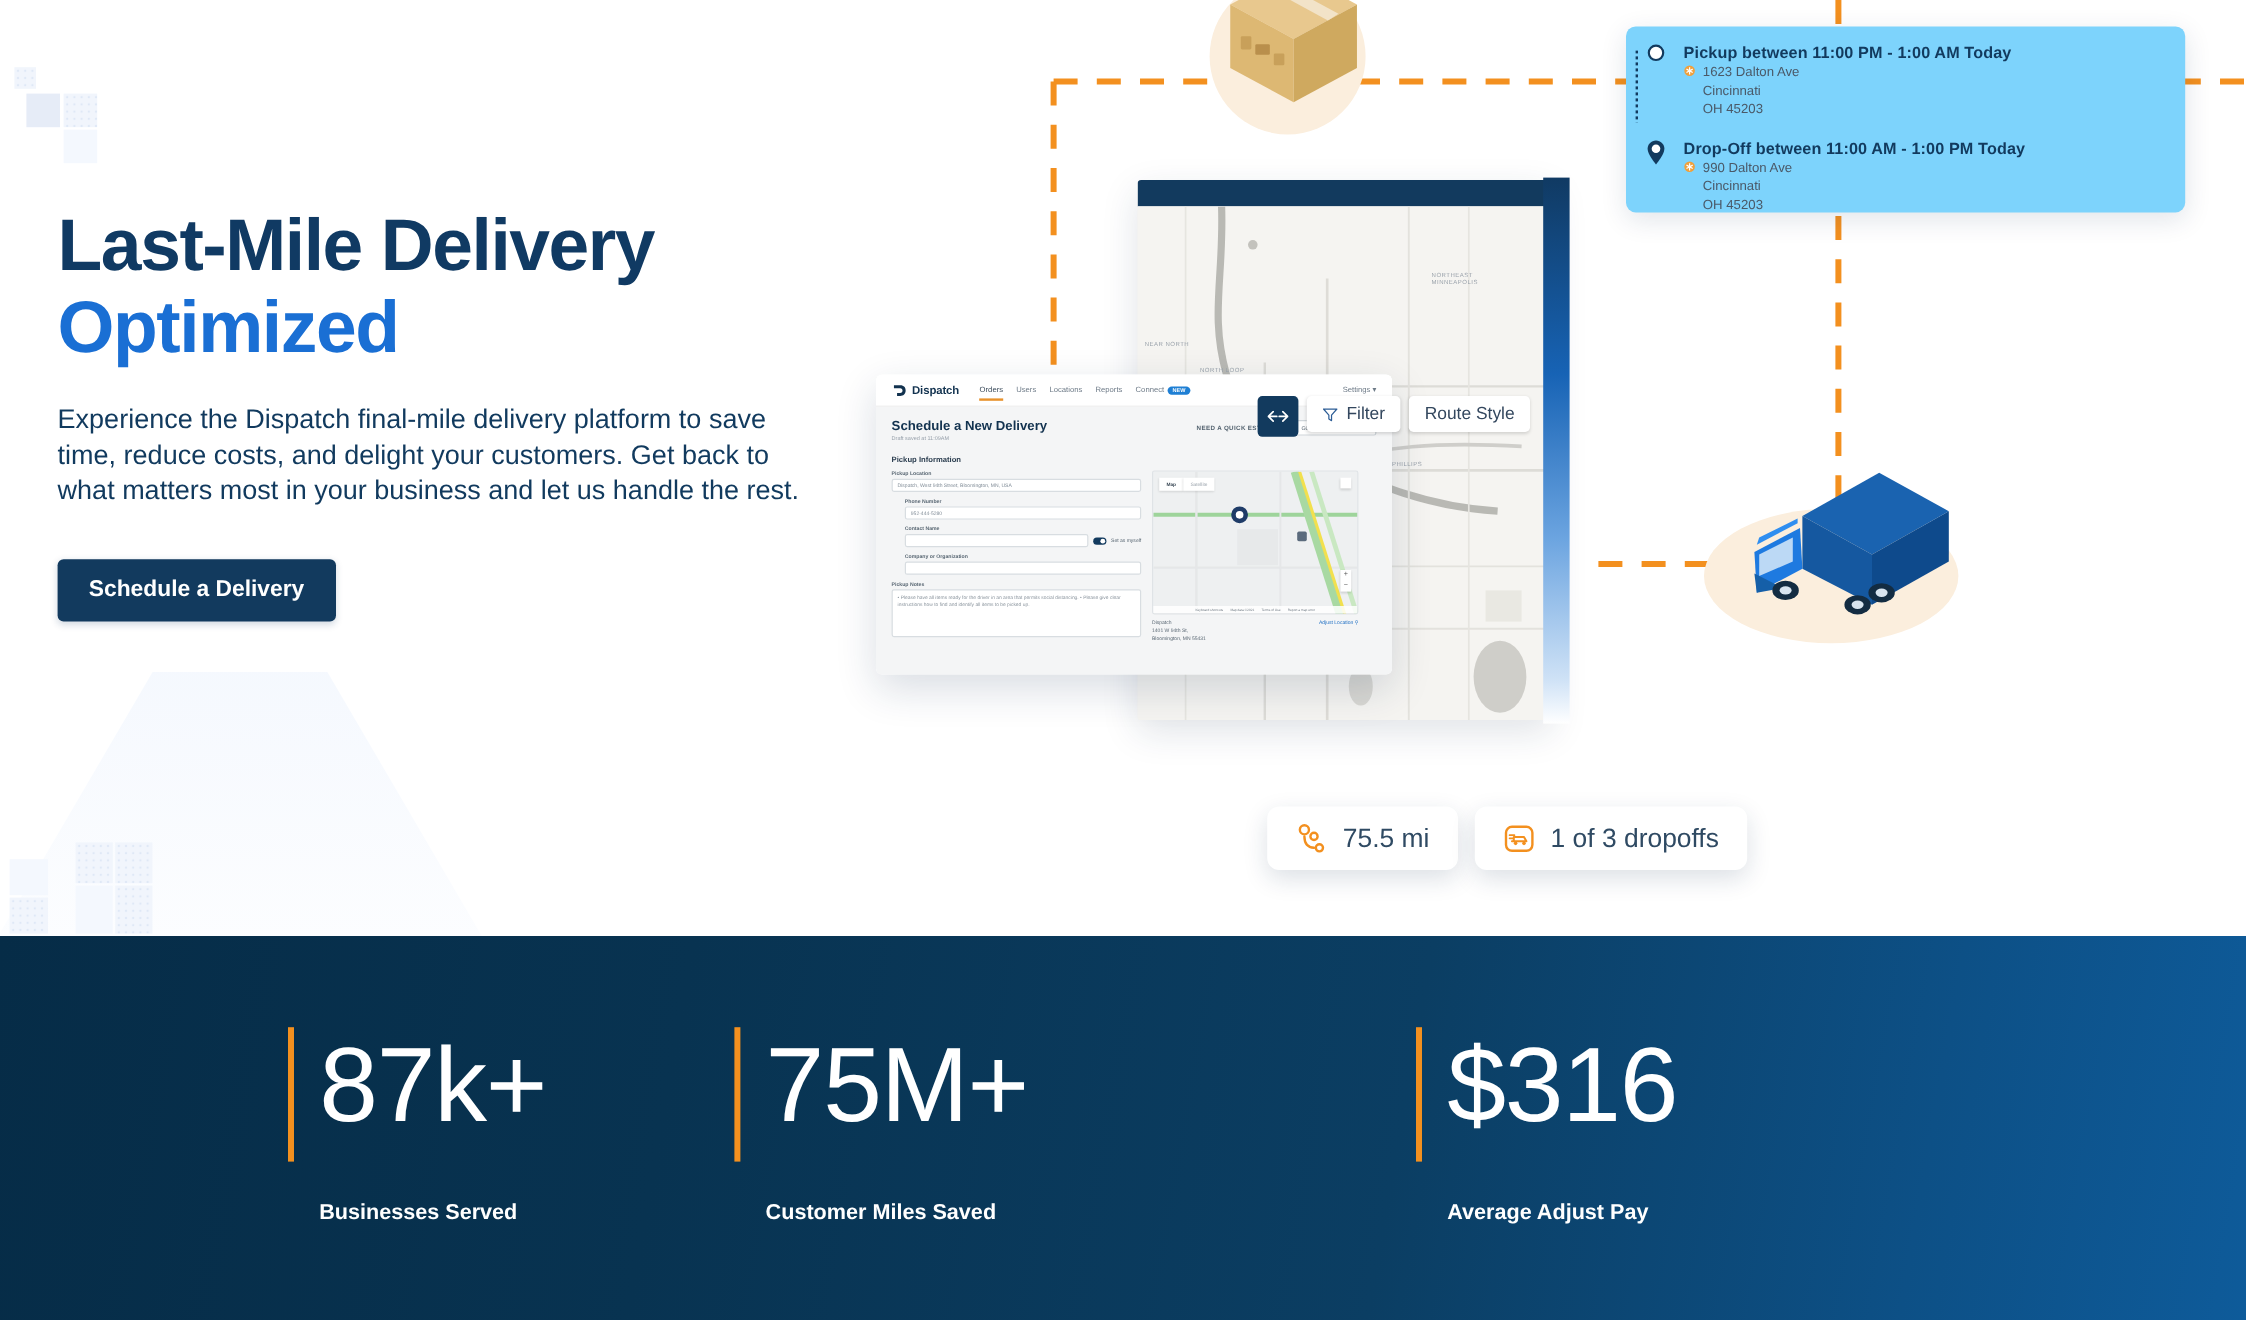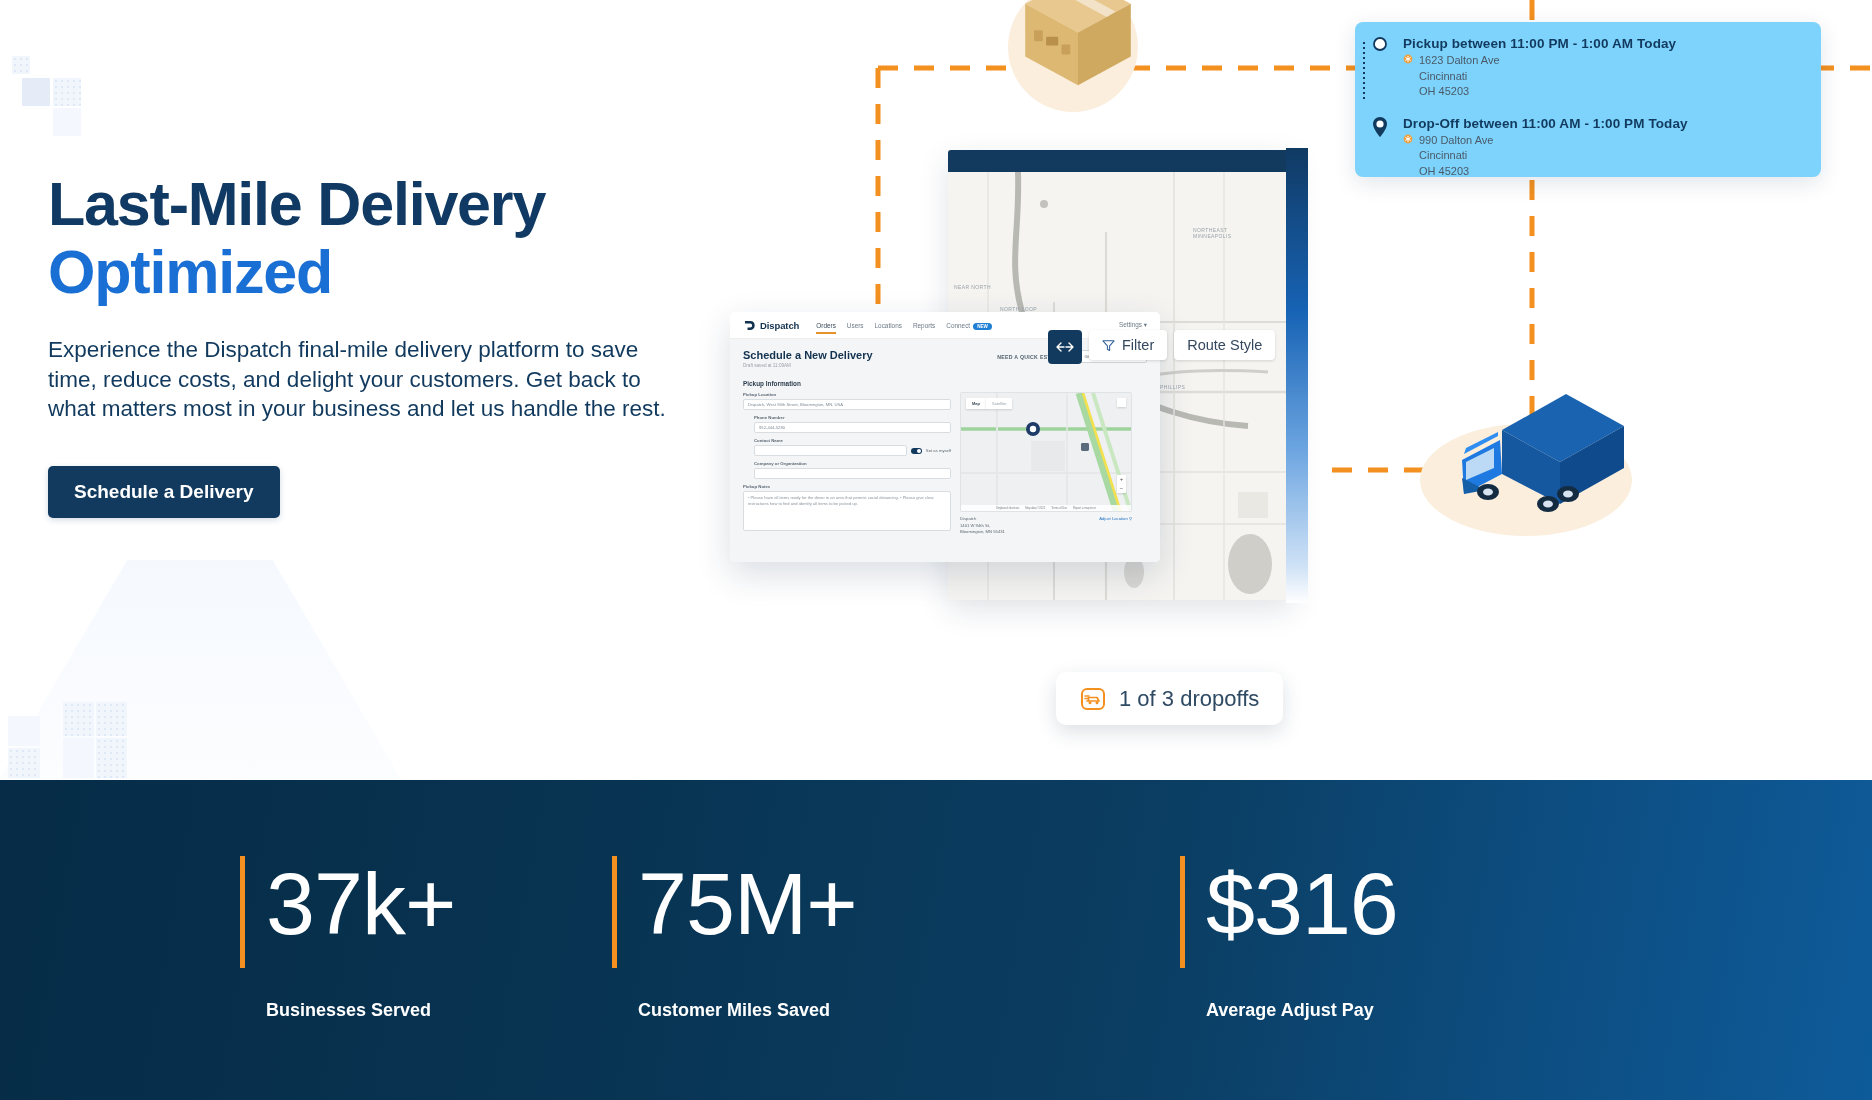--- a/index.html
+++ b/index.html
@@ -455,38 +455,47 @@
                 </span>
               </div>
             </div>
           </div>
         </div>
       </div>
 
       <div class="chips">
         <div class="chip">
           <svg width="26" height="26" viewBox="0 0 26 26">
+            <circle cx="7" cy="5.5" r="3.8" stroke="#f3901f" stroke-width="2" fill="none"></circle>
+            <circle cx="15" cy="11" r="3" stroke="#f3901f" stroke-width="2" fill="none"></circle>
+            <circle cx="19.5" cy="20.5" r="3" stroke="#f3901f" stroke-width="2" fill="none"></circle>
+            <path d="M7 11 C7 17 10 20 15 20.5" stroke="#f3901f" stroke-width="2" fill="none" stroke-linecap="round"></path>
+          </svg>
+          <span class="chip-text">75.5 mi</span>
+        </div>
+        <div class="chip">
+          <svg width="26" height="26" viewBox="0 0 26 26">
             <rect x="2" y="3" width="22" height="20" rx="5" stroke="#f3901f" stroke-width="2" fill="none"></rect>
             <path d="M7 15 H19 M8.5 15 V11.5 H17 L19 15" stroke="#f3901f" stroke-width="1.7" fill="none" stroke-linecap="round" stroke-linejoin="round"></path>
             <circle cx="10" cy="16.8" r="1.5" fill="#f3901f"></circle>
             <circle cx="17" cy="16.8" r="1.5" fill="#f3901f"></circle>
             <path d="M5 10 H9 M5 12.6 H8" stroke="#f3901f" stroke-width="1.5" stroke-linecap="round"></path>
           </svg>
           <span class="chip-text">1 of 3 dropoffs</span>
         </div>
       </div>
 
     </div>
   </section>
 
   <section class="stats">
     <div class="stat">
       <div class="stat-inner">
         <div class="bar"></div>
-        <div class="stat-num">37k+</div>
+        <div class="stat-num">87k+</div>
         <div class="stat-label">Businesses Served</div>
       </div>
     </div>
     <div class="stat">
       <div class="stat-inner">
         <div class="bar"></div>
         <div class="stat-num">75M+</div>
         <div class="stat-label">Customer Miles Saved</div>
       </div>
     </div>

